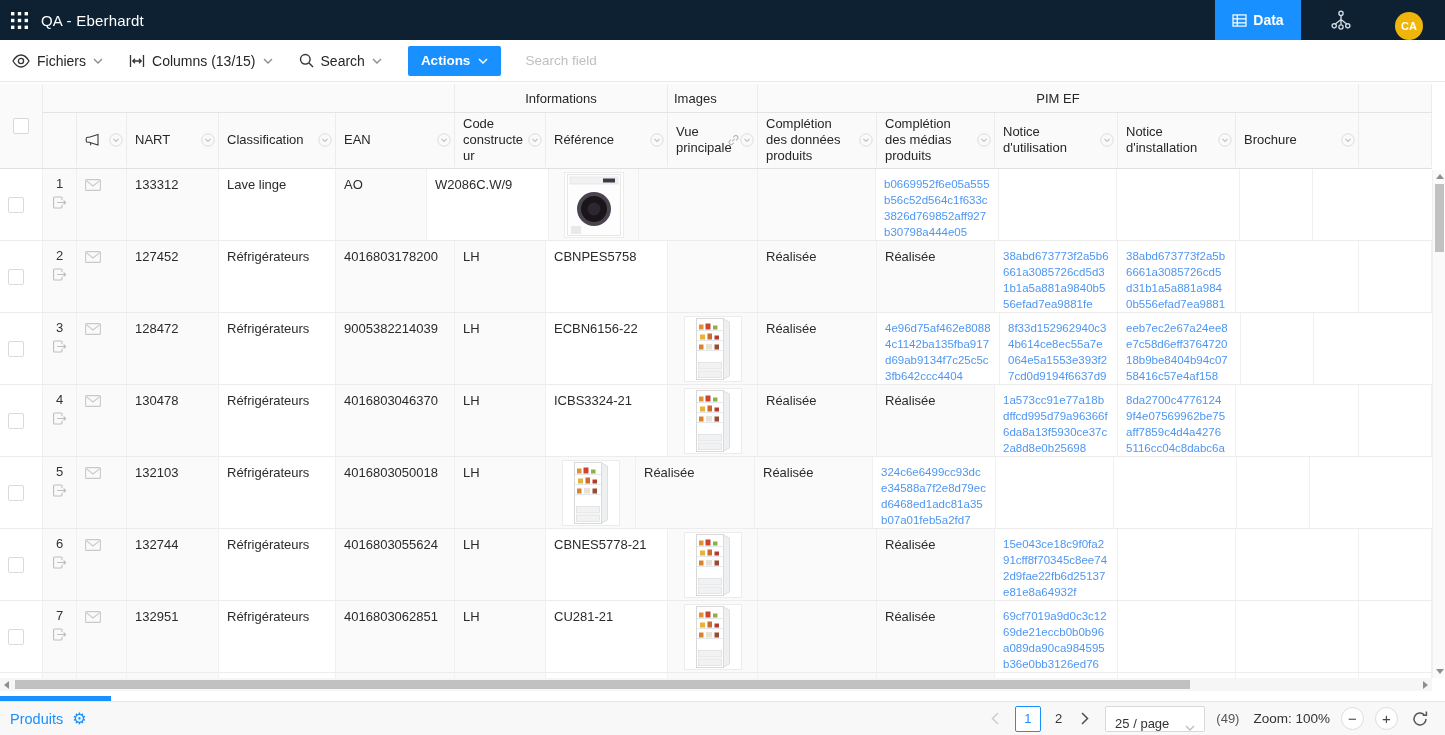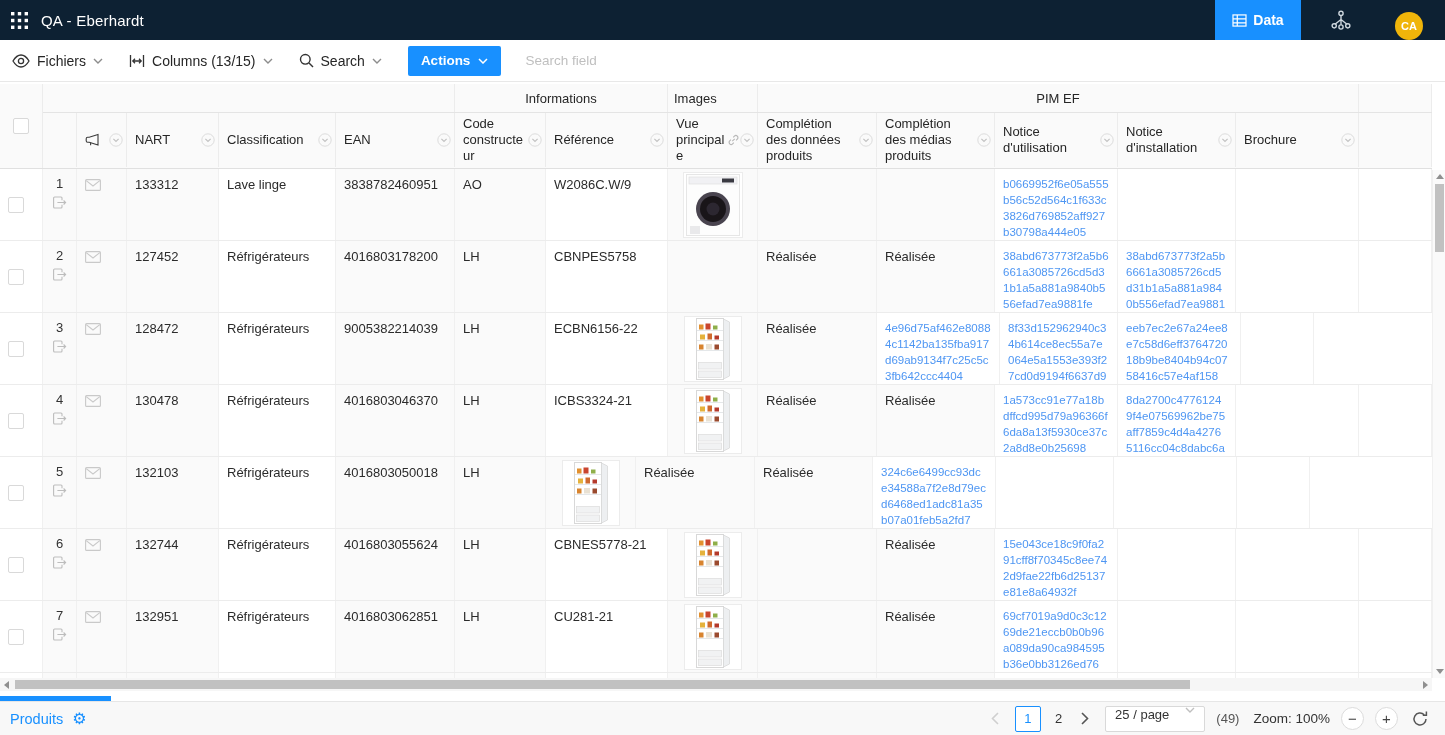--- a/index.html
+++ b/index.html
@@ -66,21 +66,21 @@
 
   
   .tab-indicator{position:absolute;left:0;bottom:34px;width:111px;height:5px;background:#1890ff}
   .footer{position:absolute;left:0;right:0;bottom:0;height:34px;background:#f8f8f8;border-top:1px solid #e6e6e6;display:flex;align-items:center}
   .footer-tab{display:flex;align-items:center;gap:9px;margin-left:10px;color:#1890ff;font-size:14.5px;cursor:pointer}
   .gear{font-size:16px;line-height:1;color:#1890ff;cursor:pointer}
   .pager{margin-left:auto;display:flex;align-items:center;gap:11px;padding-right:14px}
   .pg-arrow{display:flex;align-items:center;justify-content:center;width:18px;height:22px;cursor:pointer}
   .pg-current{min-width:26px;height:26px;border:1px solid #1890ff;border-radius:2px;color:#1890ff;background:#fff;display:flex;align-items:center;justify-content:center;font-size:13px;cursor:pointer}
   .pg-page{font-size:13px;color:#333;padding:0 3px;cursor:pointer}
-  .pg-size{height:26px;border:1px solid #d9d9d9;border-radius:2px;background:#fff;display:flex;align-items:flex-start;gap:16px;padding:0 9px;font-size:13px;color:#333;cursor:pointer}
+  .pg-size{height:26px;border:1px solid #d9d9d9;border-radius:2px;background:#fff;display:flex;align-items:flex-end;gap:16px;padding:0 9px;font-size:13px;color:#333;cursor:pointer}
   .pg-total{font-size:13px;color:#555}
   .pg-zoom{font-size:13.5px;color:#333;margin-left:3px}
   .round-btn{width:23px;height:23px;border:1px solid #dcdcdc;border-radius:50%;background:#fff;display:flex;align-items:center;justify-content:center;font-size:15px;color:#444;cursor:pointer;line-height:1}
   .refresh-btn{display:flex;align-items:center;justify-content:center;width:22px;height:22px;cursor:pointer}
 </style>
 </head>
 <body>
 
 <div class="screen">
 
@@ -239,21 +239,21 @@
               </div>
               <div class="th" style="width:122px">
                 <span class="hdr-label">Référence</span>
                 <span class="filter-ic">
                   <svg width="14" height="14" viewBox="0 0 14 14" fill="none">
                     <circle cx="7" cy="7" r="6.2" stroke="#dcdcdc"></circle>
                     <path d="M4.4 5.8L7 8.4l2.6-2.6" stroke="#c2c2c2" stroke-width="1.2"></path>
                   </svg>
                 </span>
               </div>
-              <div class="th" style="width:90px;padding-right:30px">
+              <div class="th" style="width:90px;padding-right:22px">
                 <span class="hdr-label">Vue principale</span>
                 <span class="link-ic">
                   <svg width="13" height="13" viewBox="0 0 13 13" fill="none" stroke="#b9b9b9" stroke-width="1.2">
                     <path d="M5.3 7.7l2.4-2.4"></path>
                     <path d="M6.2 3.9l1.2-1.2a2 2 0 0 1 2.9 2.9L9.1 6.8"></path>
                     <path d="M6.8 9.1L5.6 10.3a2 2 0 0 1-2.9-2.9l1.2-1.2"></path>
                   </svg>
                 </span>
                 <span class="filter-ic">
                   <svg width="14" height="14" viewBox="0 0 14 14" fill="none">
@@ -327,21 +327,20 @@
           <div class="td td-notify striped" style="width:50px">
             <span style="display:flex">
               <svg width="16" height="12" viewBox="0 0 16 12" fill="none" stroke="#c9c9c9" stroke-width="1.1">
                 <rect x="0.6" y="0.6" width="14.8" height="10.8" rx="1"></rect>
                 <path d="M1.2 1.6L8 7l6.8-5.4"></path>
               </svg>
             </span>
           </div>
           <div class="td striped" style="width:92px"><span>133312</span></div>
           <div class="td" style="width:117px"><span>Lave linge</span></div>
-          <div class="td striped" style="width:119px"><span>3838782460951</span></div>
           <div class="td striped" style="width:91px"><span>AO</span></div>
           <div class="td" style="width:122px"><span>W2086C.W/9</span></div>
           <div class="td td-image striped" style="width:90px">
             <span class="thumb" style="width:58px;height:64px">
               <svg width="54" height="62" viewBox="0 0 54 62">
                 <rect x="0.5" y="0.5" width="53" height="61" fill="#fdfdfd" stroke="#e6e6e6"></rect>
                 <rect x="3" y="3" width="48" height="7" fill="#f1f1f4" stroke="#ddd" stroke-width="0.6"></rect>
                 <rect x="36" y="4.5" width="12" height="4" fill="#3a3a42"></rect>
                 <circle cx="27" cy="35" r="17" fill="#49444f"></circle>
                 <circle cx="27" cy="35" r="13" fill="#191519"></circle>

